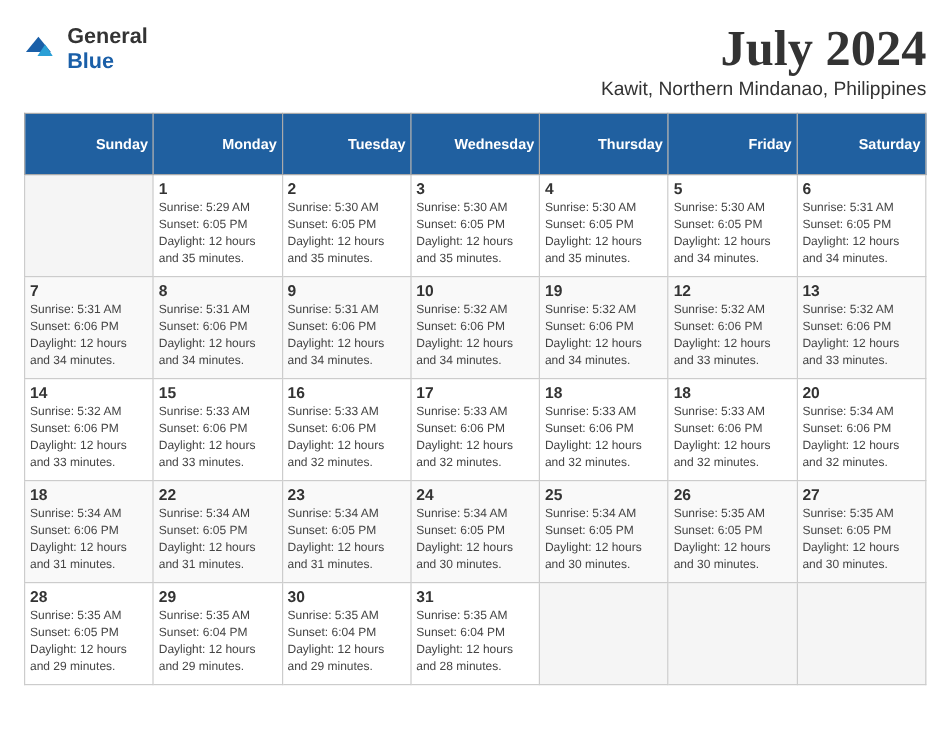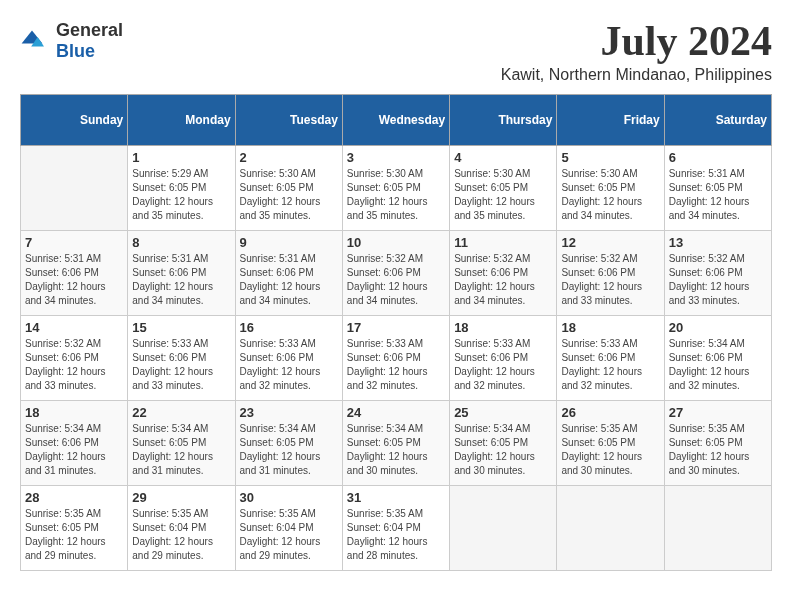--- a/index.html
+++ b/index.html
@@ -155,21 +155,21 @@
         </td>
         <td>
           <span class="day-number">9</span>
           <div class="day-info">Sunrise: 5:31 AM<br>Sunset: 6:06 PM<br>Daylight: 12 hours and 34 minutes.</div>
         </td>
         <td>
           <span class="day-number">10</span>
           <div class="day-info">Sunrise: 5:32 AM<br>Sunset: 6:06 PM<br>Daylight: 12 hours and 34 minutes.</div>
         </td>
         <td>
-          <span class="day-number">11</span>
+          <span class="day-number">19</span>
           <div class="day-info">Sunrise: 5:32 AM<br>Sunset: 6:06 PM<br>Daylight: 12 hours and 34 minutes.</div>
         </td>
         <td>
           <span class="day-number">12</span>
           <div class="day-info">Sunrise: 5:32 AM<br>Sunset: 6:06 PM<br>Daylight: 12 hours and 33 minutes.</div>
         </td>
         <td>
           <span class="day-number">13</span>
           <div class="day-info">Sunrise: 5:32 AM<br>Sunset: 6:06 PM<br>Daylight: 12 hours and 33 minutes.</div>
         </td>

